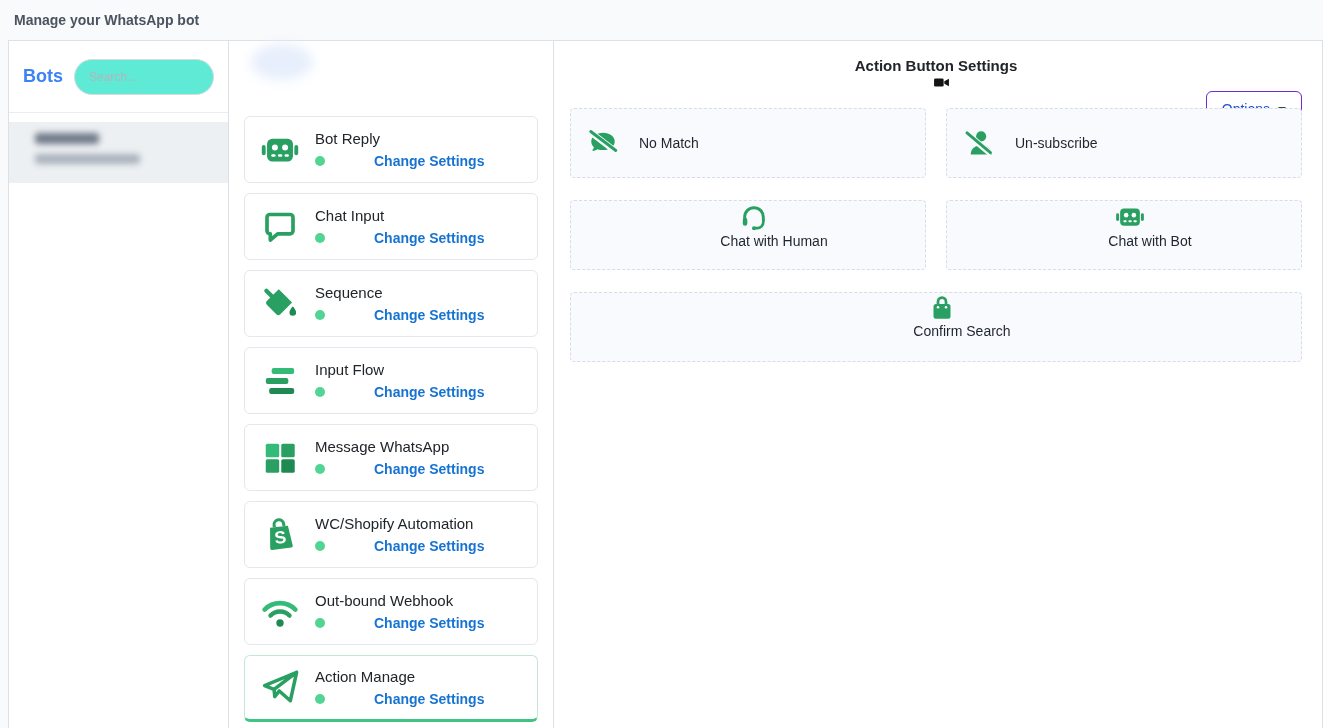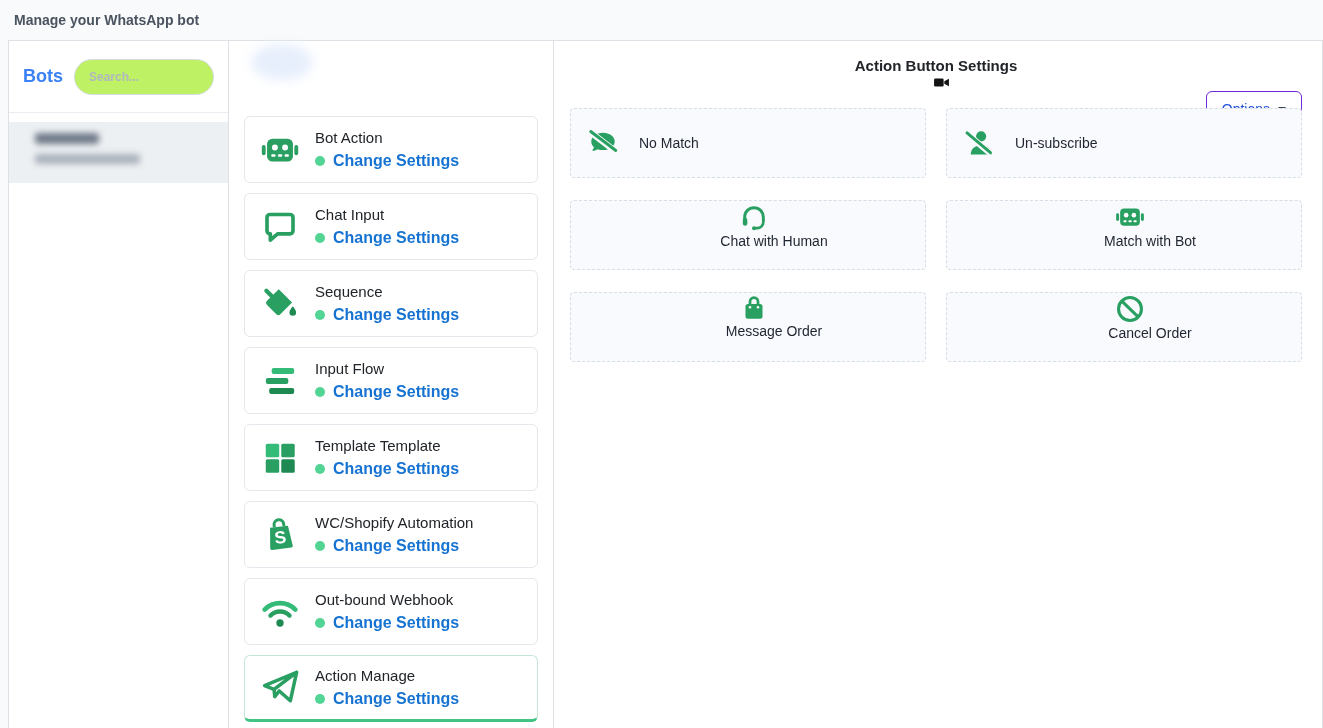--- a/index.html
+++ b/index.html
@@ -13,42 +13,42 @@
   
   .main-panel { position:absolute; left:8px; top:40px; width:1315px; height:700px;
     background:#fff; border:1px solid #dde1e6; display:flex; }
 
   
   .sidebar { width:220px; border-right:1px solid #dde1e6; background:#fff; flex-shrink:0; }
   .sidebar-header { height:72px; display:flex; align-items:center; gap:11px;
     padding:0 14px; border-bottom:1px solid #e9edf1; }
   .sidebar-heading { font-size:18px; font-weight:700; color:#3b82f6; }
   .search-input { flex:1; min-width:0; height:36px; border:1px solid #d6dbe1; border-radius:18px;
-    padding:0 14px; font-size:12px; color:#495057; outline:none; background:#bef264;
-    font-family:"Liberation Sans", sans-serif;font-weight:bold; }
+    padding:0 14px; font-size:12px; color:#495057; outline:none; background:#5eead4;
+    font-family:"Liberation Sans", sans-serif; }
   .search-input::placeholder { color:#b0b7bf; }
   .bot-item { margin-top:9px; height:61px; background:#edf0f3; padding:11px 0 0 26px; cursor:pointer; }
   .redact { border-radius:3px; filter:blur(3px); }
   .redact-line1 { width:64px; height:11px; background:#6f7988; }
   .redact-line2 { width:105px; height:10px; background:#a9b1bb; margin-top:10px; }
 
   
   .features-col { width:325px; border-right:1px solid #dde1e6; position:relative;
     padding:75px 15px 0 15px; flex-shrink:0; background:#fff; }
   .blur-blob { position:absolute; top:3px; left:22px; width:62px; height:36px;
     background:#e7effc; border-radius:50%; filter:blur(6px); }
   .feature-card { height:67px; border:1px solid #e4e7eb; border-radius:6px; background:#fff;
     display:flex; align-items:center; padding:0 12px; margin-bottom:10px; cursor:pointer; }
   .feature-card.selected { border-color:#c4e6d4; border-bottom:3px solid #41c384; }
   .feature-icon { width:46px; display:flex; justify-content:center; align-items:center;
     margin-right:12px; flex-shrink:0; }
   .feature-title { font-size:15px; font-weight:500; color:#212529; }
   .feature-action { display:flex; align-items:center; gap:8px; margin-top:6px; }
   .status-dot { width:10px; height:10px; border-radius:50%; background:#52d494; }
-  .settings-link { font-size:16px; font-weight:700; color:#1673d2; text-decoration:none; }
+  .settings-link { font-size:14px; font-weight:700; color:#1673d2; text-decoration:none;margin-left:41px; }
 
   
   .right-panel { flex:1; padding:0 20px 0 16px; background:#fff; }
   .panel-header { display:flex; align-items:center; margin-top:16px; height:40px;flex-direction:column; }
   .panel-title { font-size:15px; font-weight:600; color:#212529; }
   .camera-wrap { margin-left:10px; display:flex; align-items:center; }
   .options-btn { margin-left:auto; display:flex; align-items:center; gap:8px;
     background:#fff; border:1px solid #6d28d9; border-radius:6px; padding:9px 15px;
     font-size:14px; color:#1d4ed8; cursor:pointer; font-family:"Liberation Sans", sans-serif; }
   .caret-down { width:0; height:0; border-left:4px solid transparent;
@@ -95,21 +95,21 @@
           <rect x="1.6" y="9.2" width="2.2" height="5.8" rx="1.1" fill="#29a061"></rect>
           <rect x="20.2" y="9.2" width="2.2" height="5.8" rx="1.1" fill="#29a061"></rect>
           <circle cx="9.1" cy="10.6" r="1.7" fill="#fff"></circle>
           <circle cx="14.9" cy="10.6" r="1.7" fill="#fff"></circle>
           <rect x="7" y="14.4" width="2.5" height="1.5" rx="0.7" fill="#fff"></rect>
           <rect x="10.8" y="14.4" width="2.5" height="1.5" rx="0.7" fill="#fff"></rect>
           <rect x="14.6" y="14.4" width="2.5" height="1.5" rx="0.7" fill="#fff"></rect>
         </svg>
       </span>
       <div>
-        <div class="feature-title">Bot Action</div>
+        <div class="feature-title">Bot Reply</div>
         <div class="feature-action">
           <span class="status-dot"></span>
           <a class="settings-link">Change Settings</a>
         </div>
       </div>
     </div>
 
     <div class="feature-card">
       <span class="feature-icon">
         <svg width="40" height="40" viewBox="0 0 24 24" fill="none" stroke="#29a061" stroke-width="2.2" stroke-linejoin="round">
@@ -162,21 +162,21 @@
     <div class="feature-card">
       <span class="feature-icon">
         <svg width="38" height="38" viewBox="0 0 24 24">
           <rect x="3" y="3" width="8.5" height="8.5" rx="1" fill="#35bb78"></rect>
           <rect x="12.8" y="3" width="8.5" height="8.5" rx="1" fill="#29a061"></rect>
           <rect x="3" y="12.8" width="8.5" height="8.5" rx="1" fill="#29a061"></rect>
           <rect x="12.8" y="12.8" width="8.5" height="8.5" rx="1" fill="#1e8a52"></rect>
         </svg>
       </span>
       <div>
-        <div class="feature-title">Template Template</div>
+        <div class="feature-title">Message WhatsApp</div>
         <div class="feature-action">
           <span class="status-dot"></span>
           <a class="settings-link">Change Settings</a>
         </div>
       </div>
     </div>
 
     <div class="feature-card">
       <span class="feature-icon">
         <svg width="40" height="40" viewBox="0 0 24 24">
@@ -291,43 +291,34 @@
               <rect x="4.6" y="5.6" width="14.8" height="13" rx="3" fill="#29a061"></rect>
               <rect x="1.6" y="9.2" width="2.2" height="5.8" rx="1.1" fill="#29a061"></rect>
               <rect x="20.2" y="9.2" width="2.2" height="5.8" rx="1.1" fill="#29a061"></rect>
               <circle cx="9.1" cy="10.6" r="1.7" fill="#fff"></circle>
               <circle cx="14.9" cy="10.6" r="1.7" fill="#fff"></circle>
               <rect x="7" y="14.4" width="2.5" height="1.5" rx="0.7" fill="#fff"></rect>
               <rect x="10.8" y="14.4" width="2.5" height="1.5" rx="0.7" fill="#fff"></rect>
               <rect x="14.6" y="14.4" width="2.5" height="1.5" rx="0.7" fill="#fff"></rect>
             </svg>
           </span>
-          <span class="action-label">Match with Bot</span>
+          <span class="action-label">Chat with Bot</span>
         </div>
       </div>
 
       <div class="action-row cols-2">
         <div class="action-card">
           <span class="action-icon">
             <svg width="30" height="30" viewBox="0 0 24 24">
               <path d="M8.8 9 V6.9 a3.2 3.2 0 0 1 6.4 0 V9" fill="none" stroke="#29a061" stroke-width="2.2"></path>
               <rect x="5.2" y="8.8" width="13.6" height="11.8" rx="2" fill="#29a061"></rect>
               <circle cx="8.8" cy="11.4" r="1" fill="#fff"></circle>
               <circle cx="15.2" cy="11.4" r="1" fill="#fff"></circle>
             </svg>
           </span>
-          <span class="action-label">Message Order</span>
-        </div>
-
-        <div class="action-card">
-          <span class="action-icon">
-            <svg width="32" height="32" viewBox="0 0 24 24">
-              <circle cx="12" cy="12" r="8.6" fill="none" stroke="#29a061" stroke-width="2.3"></circle>
-              <line x1="6.1" y1="6.3" x2="17.9" y2="17.7" stroke="#29a061" stroke-width="2.3"></line>
-            </svg>
-          </span>
-          <span class="action-label">Cancel Order</span>
-        </div>
+          <span class="action-label">Confirm Search</span>
+        </div>
+
       </div>
 
     </div>
   </div>
 </div>
 
 </body></html>

